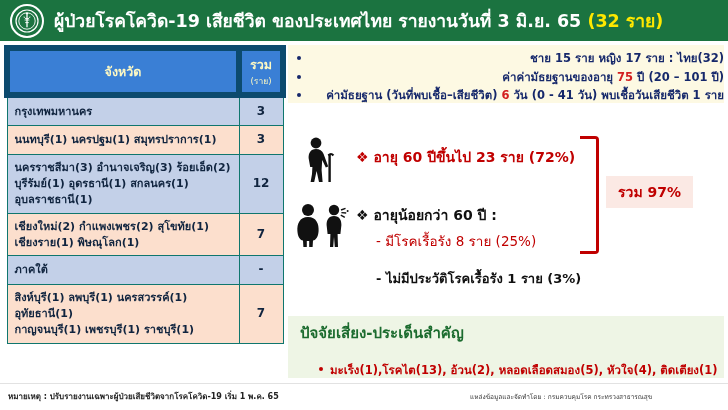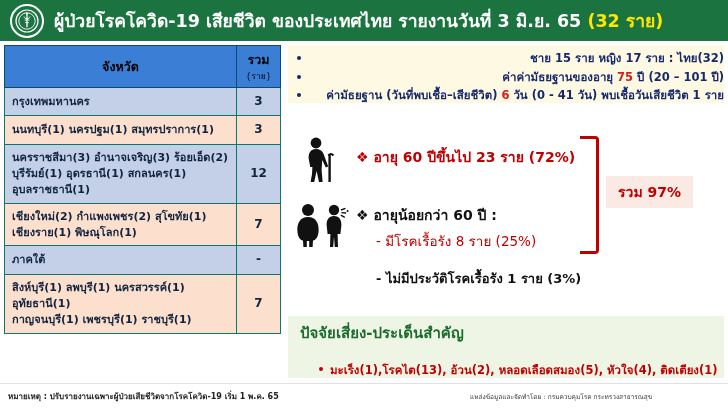--- a/index.html
+++ b/index.html
@@ -34,26 +34,25 @@
 
   
   .table{
     position:absolute;left:4px;top:45px;width:276px;
     border-collapse:collapse;
     table-layout:fixed;
   }
   .table col.c1{width:232px;}
   .table col.c2{width:44px;}
   .table th{
-    background:#3a7fd5;color:#000000;text-align:center;
+    background:#3a7fd5;color:#fef9c3;text-align:center;
     font-size:12.5px;font-weight:bold;
     padding:4px 2px;
-    border:1px solid #0c4a6e;
+    border:6px solid #0c4a6e;
     vertical-align:middle;
-    font-family:Liberation Mono, monospace;
   }
   .table th .sub{display:block;font-size:8.5px;font-weight:normal;margin-top:-1px;}
   .table td{
     font-size:11px;color:#10243f;font-weight:bold;
     border:1px solid #0f766e;
     padding:5px 7px;line-height:1.45;
     vertical-align:middle;
   }
   .table td.num{text-align:center;font-size:12px;padding:5px 2px;}
   tr.odd td{background:#c3d0e8;}

